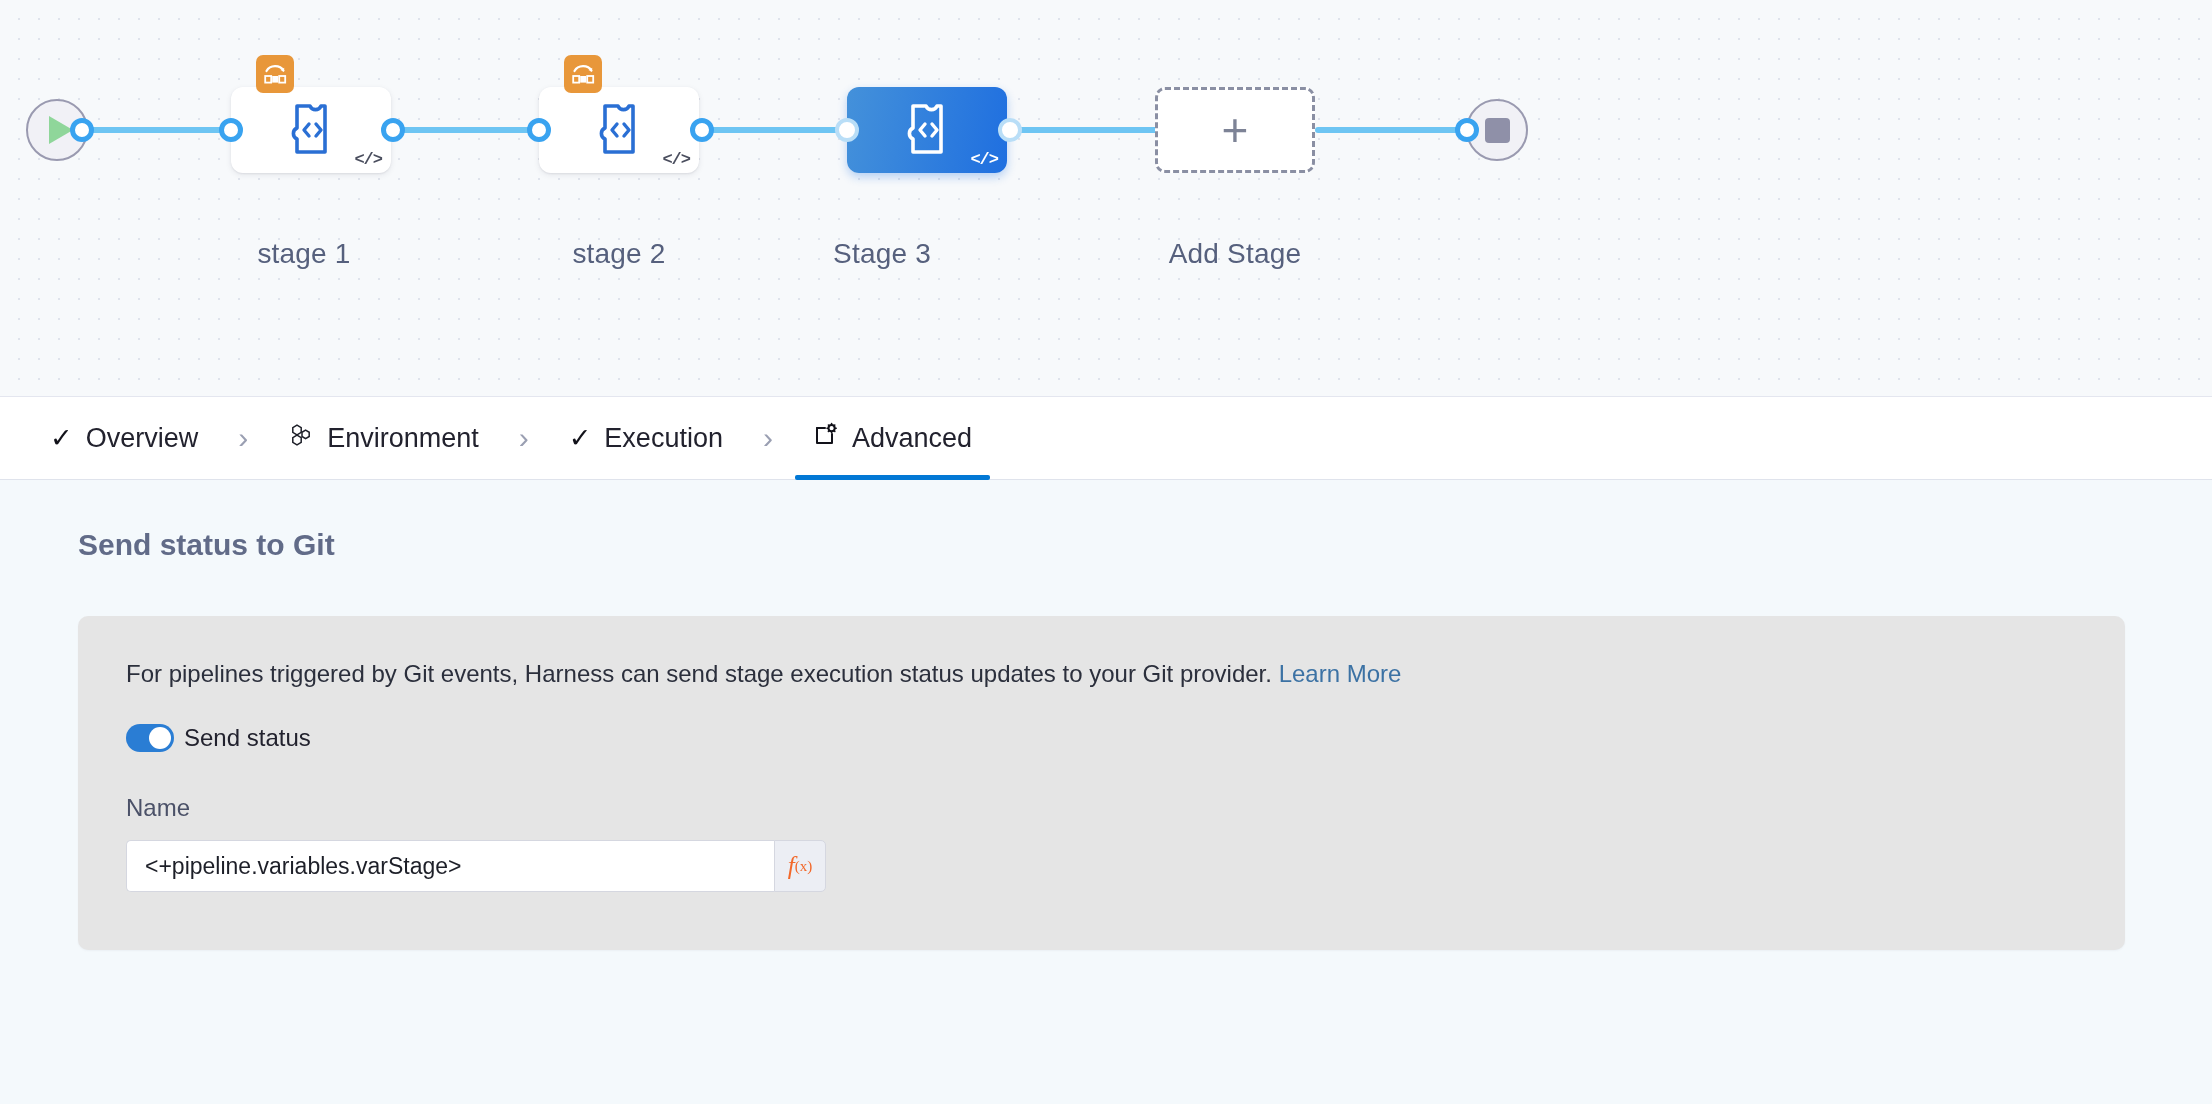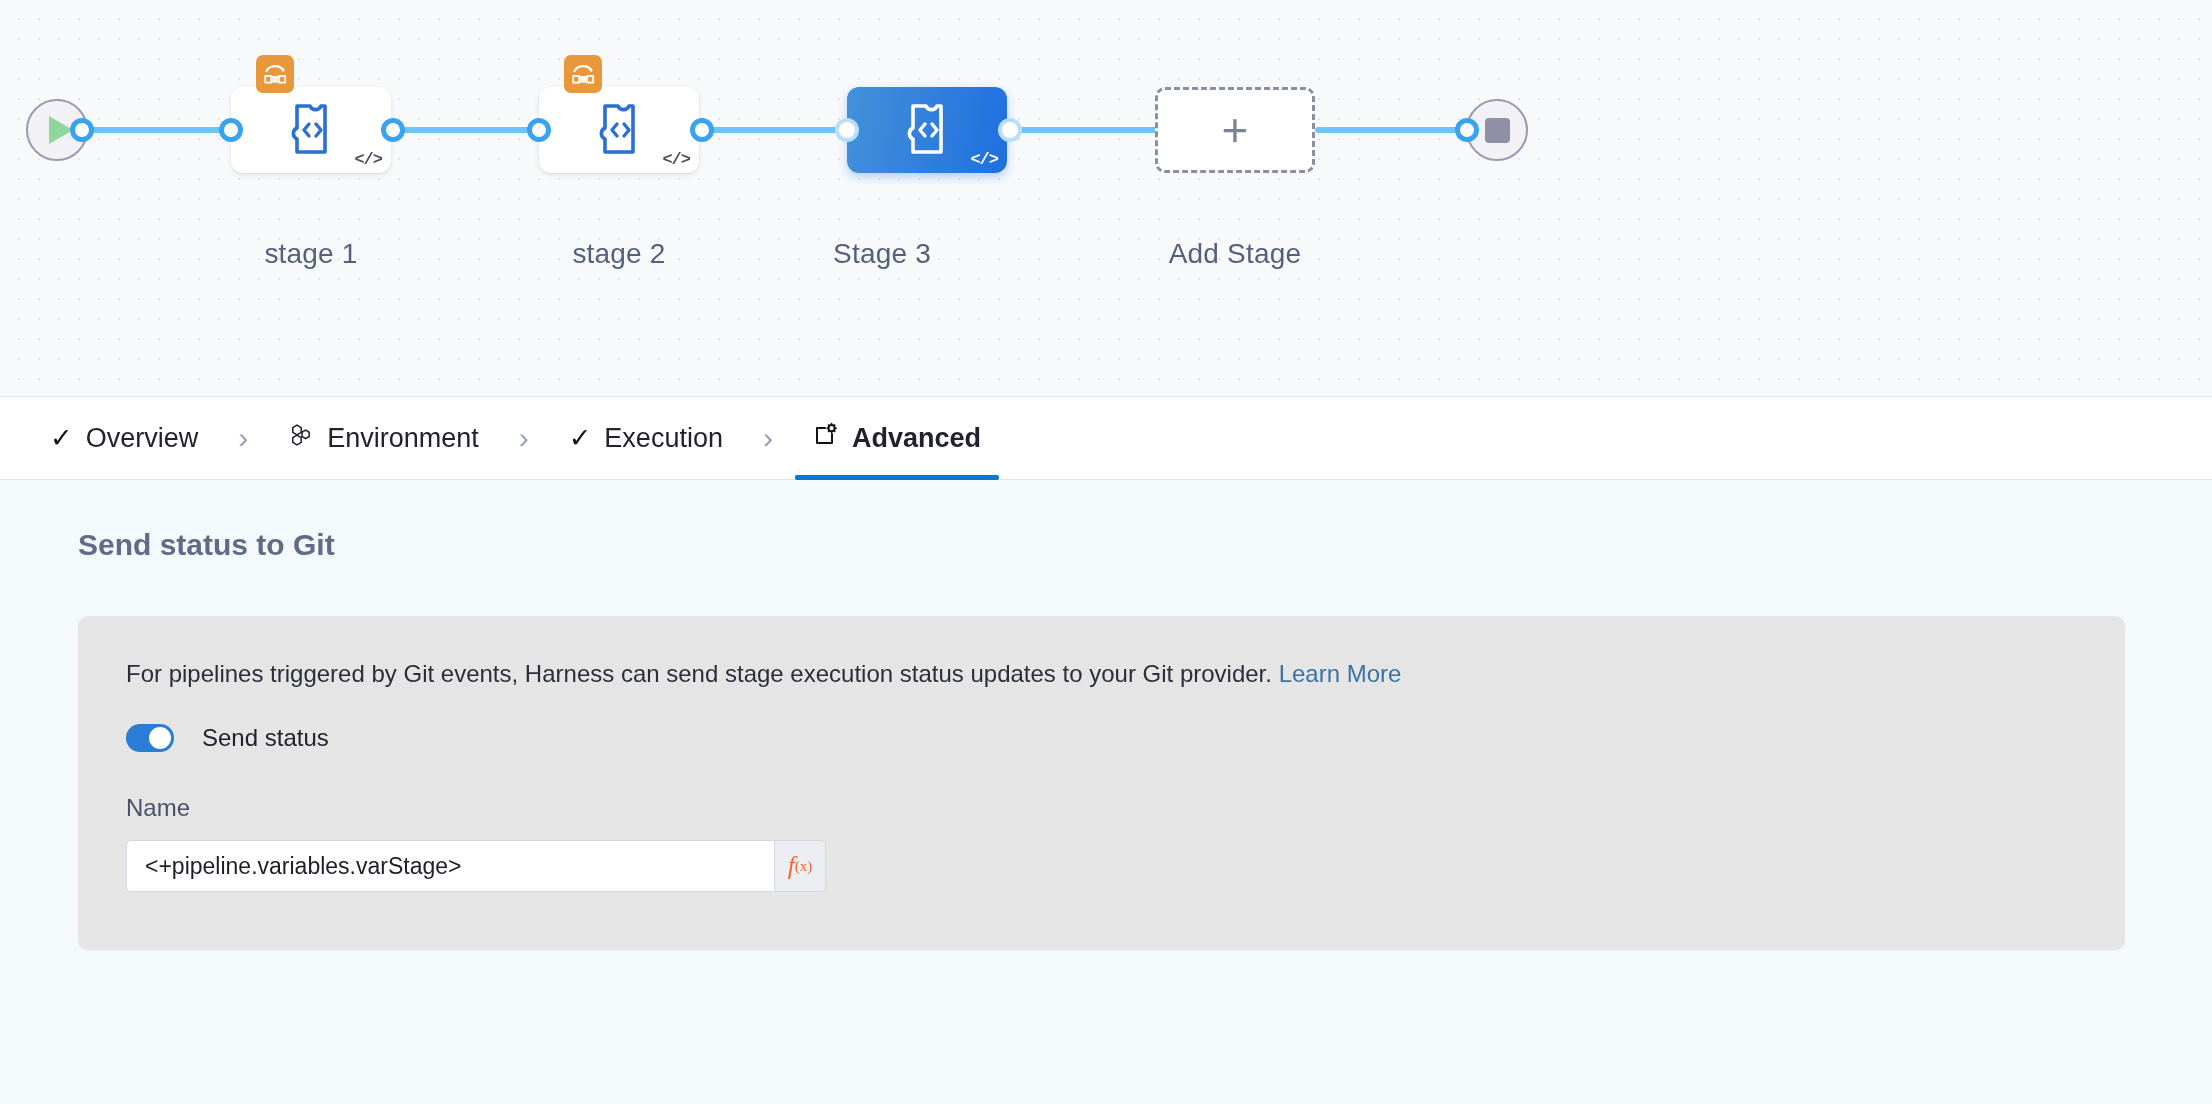--- a/index.html
+++ b/index.html
@@ -147,21 +147,21 @@
     display: flex;
     align-items: center;
     gap: 13px;
     height: 84px;
     padding: 0 18px;
     font-size: 27px;
     color: #22222e;
     position: relative;
     cursor: pointer;
   }
-  .tab.active { font-weight: bold; }
+  .tab.active { font-weight: normal; }
   .tab.active::after {
     content: "";
     position: absolute;
     left: 0; right: 0; bottom: 0;
     height: 5px;
     background: #0278d5;
     border-radius: 2px;
   }
   .tab-sep {
     color: #9a9fb2;
@@ -198,21 +198,21 @@
     color: #2b2f3c;
     margin-bottom: 36px;
   }
   .card-desc a {
     color: #3c72a4;
     text-decoration: none;
   }
   .toggle-row {
     display: flex;
     align-items: center;
-    gap: 28px;
+    gap: 10px;
     margin-bottom: 42px;
   }
   .switch {
     width: 48px; height: 28px;
     border-radius: 14px;
     background: #2a7dd4;
     position: relative;
     cursor: pointer;
     flex: none;
   }
@@ -330,21 +330,21 @@
 
   <div class="stage add" style="left:1155px;">
     <span class="plus-sign">+</span>
   </div>
 
   <div class="port" style="left:1455px;"></div>
   <div class="terminal" style="left:1466px;">
     <div class="stop-sq"></div>
   </div>
 
-  <div class="stage-caption" style="left:181px;">stage 1</div>
+  <div class="stage-caption" style="left:174px;">stage 1</div>
   <div class="stage-caption" style="left:489px;">stage 2</div>
   <div class="stage-caption" style="left:752px;">Stage 3</div>
   <div class="stage-caption" style="left:1105px;">Add Stage</div>
 </div>
 
 <div class="tabbar">
 
   <div class="tab">
     <span class="tick">✓</span>
     <span>Overview</span>

